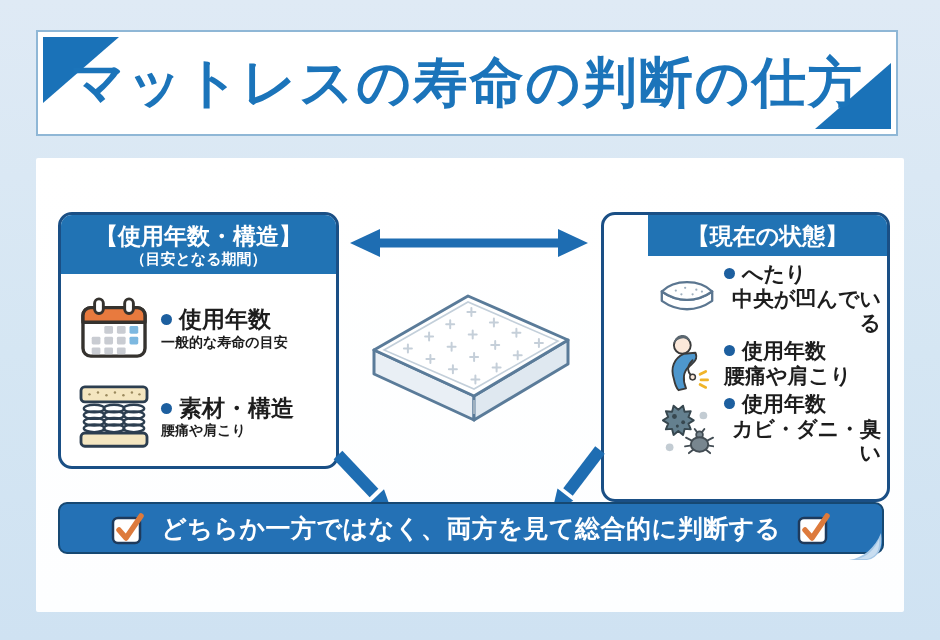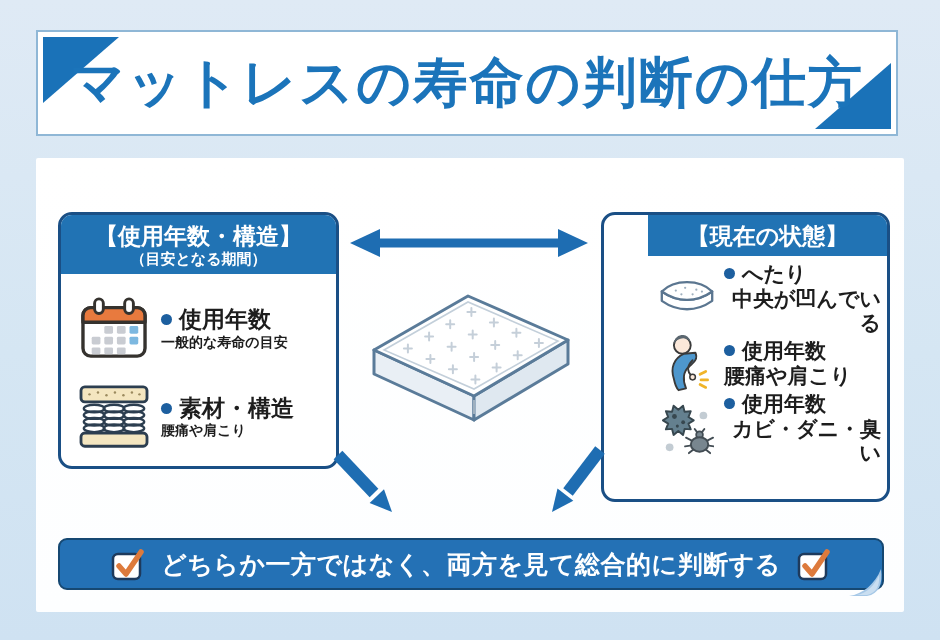--- a/index.html
+++ b/index.html
@@ -65,21 +65,21 @@
     width:11px;height:11px;border-radius:50%;background:#1d5f9f;
     margin-right:7px;flex:0 0 auto;
   }
   .idesc{font-weight:700;color:#1d1d1d;line-height:1.15;margin-top:2px;}
   .box-usage .idesc{font-size:14px;margin-left:0px;}
   .box-condition .idesc{font-size:21px;text-align:right;}
   
   .svg-abs{position:absolute;}
   
   .bar{
-    position:absolute;left:22px;top:380px;width:826px;height:52px;
+    position:absolute;left:22px;top:344px;width:826px;height:52px;
     background:#2471b5;border:2px solid #164872;border-radius:9px;
     box-sizing:border-box;display:flex;align-items:center;justify-content:center;
     gap:15px;color:#ffffff;
   }
   .bar-label{font-size:25px;font-weight:800;letter-spacing:0.5px;white-space:nowrap;}
   .curl{position:absolute;right:-3px;bottom:-10px;}
 </style>
 </head>
 <body>
 

